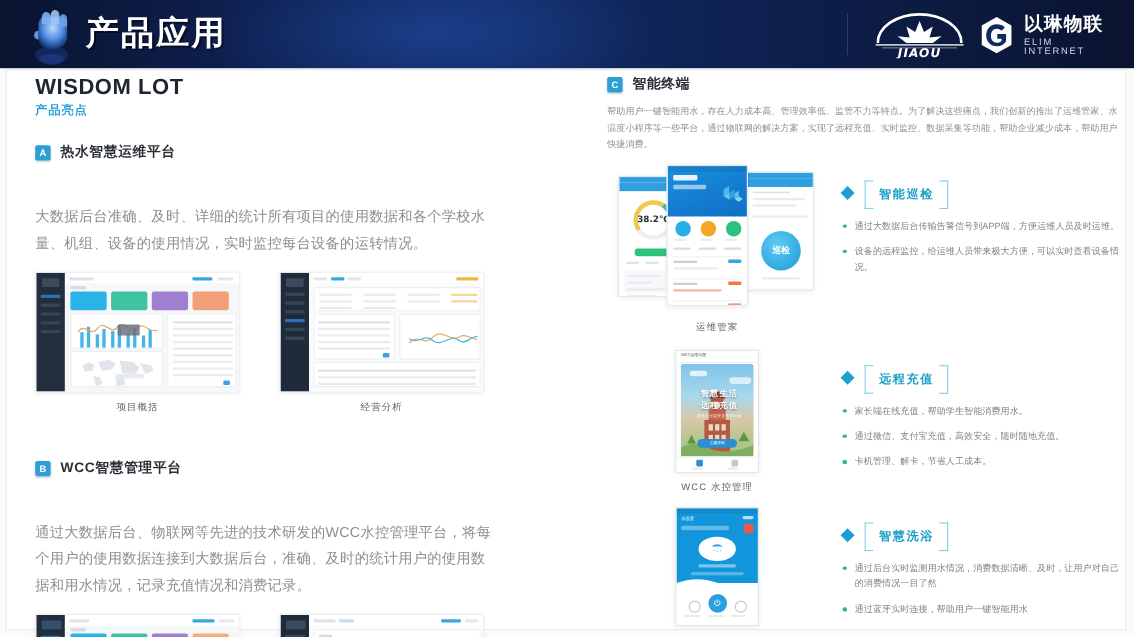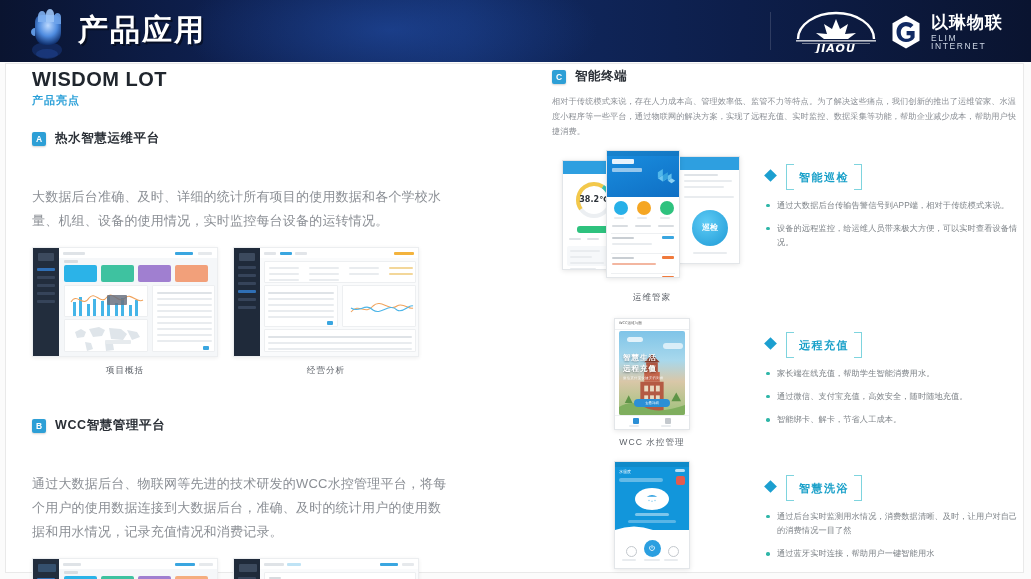--- a/index.html
+++ b/index.html
@@ -36,21 +36,21 @@
   .wisdom{font-size:20px;font-weight:bold;color:#20262e;letter-spacing:.5px;margin:0 0 2px 0;}
   .wisdom-sub{font-size:11px;color:#2ba0d8;letter-spacing:1px;margin-bottom:22px;font-weight:bold;}
 
   .sec-head{display:flex;align-items:center;gap:9px;margin-bottom:9px;}
   .badge{width:14px;height:14px;border-radius:2px;background:#2d9fd6;color:#fff;font-size:8.5px;
      display:flex;align-items:center;justify-content:center;font-weight:bold;
      box-shadow:0 1px 2px rgba(0,0,0,.18);}
   .sec-title{font-size:12.5px;font-weight:bold;color:#2a2f36;letter-spacing:.6px;}
   .sec-body{font-size:13px;line-height:1.85;color:#8b8f95;margin-bottom:14px;letter-spacing:.2px;margin-top:38px;}
 
-  .shot-row{display:flex;gap:15px;}
+  .shot-row{display:flex;gap:36px;}
   .shot-wrap{width:186px;}
   .shot{width:186px;height:110px;border:1px solid #eceef0;box-sizing:border-box;background:#fff;
      box-shadow:0 1px 4px rgba(0,0,0,.07);overflow:hidden;position:relative;}
   .shot-cap{text-align:center;font-size:8.6px;color:#5c6168;margin-top:8px;letter-spacing:1px;}
 
   
   .m-side{position:absolute;left:0;top:0;bottom:0;width:26px;background:#222d3d;}
   .m-side.tall{background:#1f2a3a;}
   .m-logo{position:absolute;left:5px;top:5px;width:16px;height:8px;background:#3c4a5e;border-radius:1px;}
   .m-nav{position:absolute;left:4px;width:18px;height:3px;background:#36445a;border-radius:1px;}
@@ -407,21 +407,21 @@
         </div>
       </div>
     </div>
   </div>
 
   <div class="col-right">
     <div class="sec-head">
       <div class="badge">C</div>
       <div class="sec-title">智能终端</div>
     </div>
-    <div class="r-body">相对于传统模式来说，存在人力成本高、管理效率低、监管不力等特点。为了解决这些痛点，我们创新的推出了运维管家、水温度小程序等一些平台，通过物联网的解决方案，实现了远程充值、实时监控、数据采集等功能，帮助企业减少成本，帮助用户快捷消费。</div>
+    <div class="r-body">帮助用户一键智能用水，存在人力成本高、管理效率低、监管不力等特点。为了解决这些痛点，我们创新的推出了运维管家、水温度小程序等一些平台，通过物联网的解决方案，实现了远程充值、实时监控、数据采集等功能，帮助企业减少成本，帮助用户快捷消费。</div>
 
     <div class="feat">
       <div class="feat-shots" style="height:140px;">
 
         <div class="phone" style="left:10px;top:10px;width:62px;height:110px;">
           <div class="ph-status" style="background:#2e9fe0;"></div>
           <div class="ph-nav" style="top:5px;background:#2e9fe0;"></div>
           <div style="position:absolute;left:0;right:0;top:13px;bottom:0;background:#fff;">
             <svg viewBox="0 0 62 50" style="position:absolute;left:0;top:2px;width:62px;height:50px;">
               <circle cx="31" cy="24" r="16" fill="none" stroke="#eceff2" stroke-width="4"></circle>
@@ -508,21 +508,21 @@
 
       <div class="feat-text">
         <div class="tagline">
           <div class="diamond"></div>
           <div class="tag-box">
             <div class="br l"></div><div class="br r"></div>
             <span>智能巡检</span>
           </div>
         </div>
         <ul class="bullets">
-          <li>通过大数据后台传输告警信号到APP端，相对于传统模式来说。</li>
+          <li>通过大数据后台传输告警信号到APP端，方便运维人员及时运维。</li>
           <li>设备的远程监控，给运维人员带来极大方便，可以实时查看设备情况。</li>
         </ul>
       </div>
     </div>
     <div class="feat-cap" style="width:200px;margin-top:-4px;">运维管家</div>
 
     <div class="feat" style="margin-top:14px;">
       <div class="feat-shots" style="height:116px;">
         <div class="phone" style="left:62px;top:0;width:76px;height:112px;">
           <div style="position:absolute;left:0;right:0;top:0;height:10px;background:#fff;border-bottom:1px solid #eef0f2;">
@@ -541,21 +541,21 @@
               <rect x="26" y="56" width="4" height="6" fill="#e9d9c0"></rect>
               <rect x="32" y="56" width="4" height="6" fill="#e9d9c0"></rect>
               <rect x="38" y="56" width="4" height="6" fill="#e9d9c0"></rect>
               <rect x="26" y="66" width="4" height="6" fill="#e9d9c0"></rect>
               <rect x="32" y="66" width="4" height="6" fill="#e9d9c0"></rect>
               <rect x="38" y="66" width="4" height="6" fill="#e9d9c0"></rect>
               <path d="M0 78 q14 -8 26 0 q14 8 42 -2 v12 h-68z" fill="#7fae5e"></path>
               <path d="M6 74 l4 -8 4 8z" fill="#5f9447"></path>
               <path d="M54 72 l5 -9 5 9z" fill="#5f9447"></path>
             </svg>
-            <div style="position:absolute;left:4px;right:0;top:22px;text-align:left;">
+            <div style="position:absolute;left:4px;right:0;top:22px;text-align:center;">
               <div style="font-size:7.5px;font-weight:bold;color:#ffffff;text-shadow:0 1px 2px rgba(0,0,0,.4);
                    font-family:'DejaVu Sans',sans-serif;letter-spacing:1px;">智慧生活</div>
               <div style="font-size:7.5px;font-weight:bold;color:#ffffff;text-shadow:0 1px 2px rgba(0,0,0,.4);
                    font-family:'DejaVu Sans',sans-serif;letter-spacing:1px;margin-top:1px;">远程充值</div>
               <div style="font-size:3.3px;color:rgba(255,255,255,.9);margin-top:2px;letter-spacing:.4px;">微信支付宝快捷充值到账</div>
             </div>
             <div style="position:absolute;left:50%;transform:translateX(-50%);bottom:8px;width:36px;height:8px;
                  background:#2b8fd6;border-radius:5px;display:flex;align-items:center;justify-content:center;">
               <span style="font-size:3.4px;color:#fff;">去看详细</span>
             </div>
@@ -577,21 +577,21 @@
         <div class="tagline">
           <div class="diamond"></div>
           <div class="tag-box">
             <div class="br l"></div><div class="br r"></div>
             <span>远程充值</span>
           </div>
         </div>
         <ul class="bullets">
           <li>家长端在线充值，帮助学生智能消费用水。</li>
           <li>通过微信、支付宝充值，高效安全，随时随地充值。</li>
-          <li>智能绑卡、解卡，节省人工成本。</li>
+          <li>卡机管理、解卡，节省人工成本。</li>
         </ul>
       </div>
     </div>
     <div class="feat-cap" style="width:200px;margin-top:-6px;">WCC 水控管理</div>
 
     <div class="feat" style="margin-top:12px;">
       <div class="feat-shots" style="height:112px;">
         <div class="phone" style="left:62px;top:0;width:76px;height:108px;">
           <div class="shower-phone-top" style="height:68px;">
             <div class="ph-status" style="background:rgba(0,0,0,.08);"></div>

